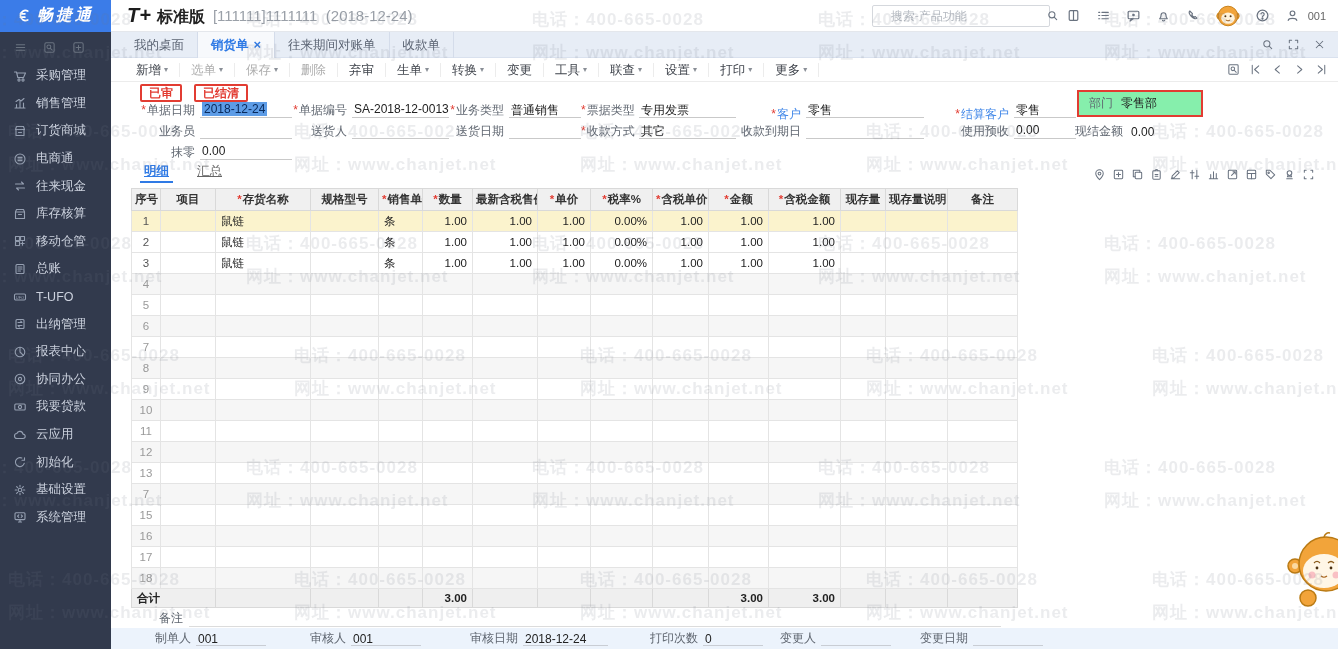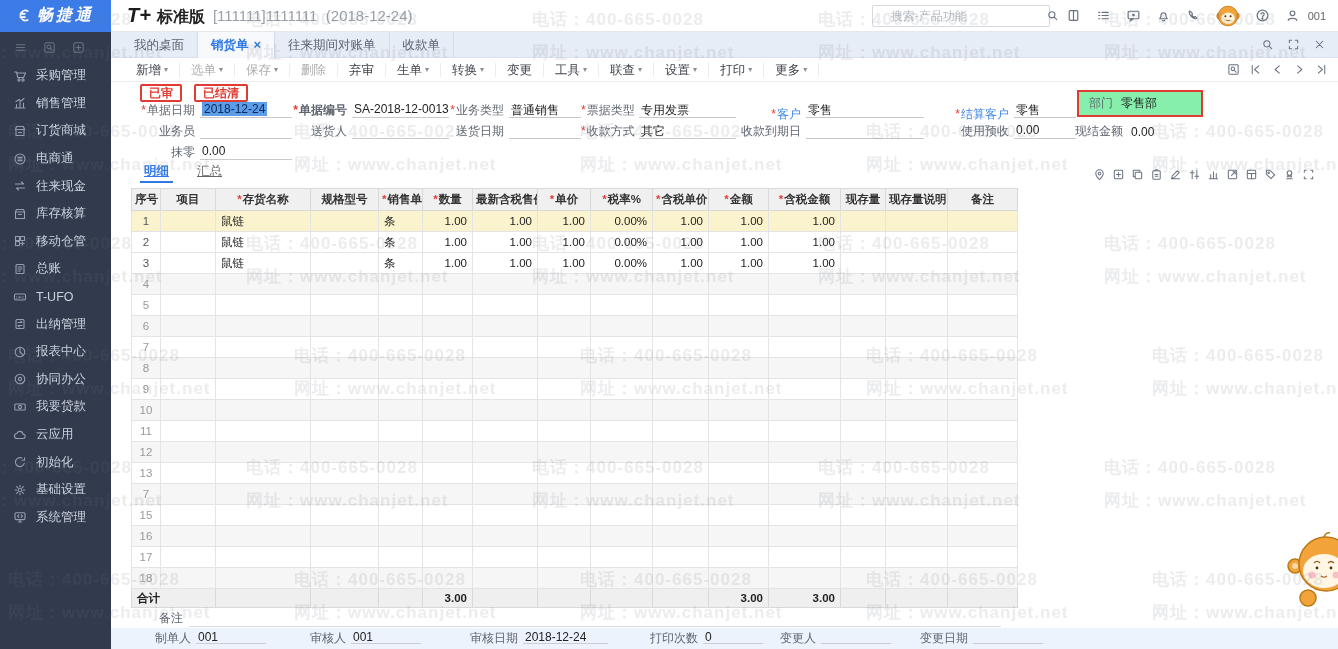--- a/index.html
+++ b/index.html
@@ -96,21 +96,21 @@
   .grid td.rowno { text-align:center; color:#555; }
   .grid tr.emptyrow td.rowno { color:#999; }
   .grid tr.total td { background:#efefef; border-color:#d9d9d9; font-weight:bold; height:19px; }
 
   .remark-row { position:absolute; left:44px; top:578px; display:flex; align-items:flex-end; }
   .remark-row .rl { color:#5f6670; width:34px; text-align:right; padding-right:6px; }
   .remark-row .rline { width:812px; border-bottom:1px solid #dcdcdc; height:15px; cursor:text; }
 
   .footerbar { position:absolute; left:0; right:0; bottom:0; height:21px; background:#ecf3fc;
                display:flex; align-items:center; padding-left:44px; }
-  .fb { display:flex; }
+  .fb { display:flex; align-items:center; }
   .fb .fl { color:#5f6670; text-align:right; padding-right:5px; white-space:nowrap; }
   .fb .fv { border-bottom:1px solid #c9cdd4; height:14px; font-size:12px; color:#222; padding:0 2px; }
 
   
   .watermarks { position:absolute; inset:0; z-index:90; pointer-events:none; overflow:hidden; }
   .wm-item { position:absolute; font-size:17px; font-weight:bold; letter-spacing:1px;
              color:rgba(110,118,135,0.14); white-space:nowrap; }
   .wm-item .wm2 { margin-top:10px; }
   .monkey-peek { position:absolute; right:-6px; top:528px; z-index:80; }
 </style>
@@ -505,21 +505,21 @@
       <span class="badge">已审</span>
       <span class="badge">已结清</span>
     </div>
 
   <div class="frow" id="frow1">
       <span class="ff">
         <span class="flabel" style="width: 60px;"><i class="req">*</i>单据日期</span>
         <span class="fval" style="width: 92px;"><span class="selhl">2018-12-24</span></span>
       </span>
       <span class="ff">
-        <span class="flabel" style="width: 60px; font-weight: bold;"><i class="req">*</i>单据编号</span>
+        <span class="flabel" style="width: 60px;"><i class="req">*</i>单据编号</span>
         <span class="fval" style="width: 97px;">SA-2018-12-0013</span>
       </span>
       <span class="ff">
         <span class="flabel" style="width: 60px;"><i class="req">*</i>业务类型</span>
         <span class="fval" style="width: 72px;">普通销售</span>
       </span>
       <span class="ff">
         <span class="flabel" style="width: 58px;"><i class="req">*</i>票据类型</span>
         <span class="fval" style="width: 97px;">专用发票</span>
       </span>

